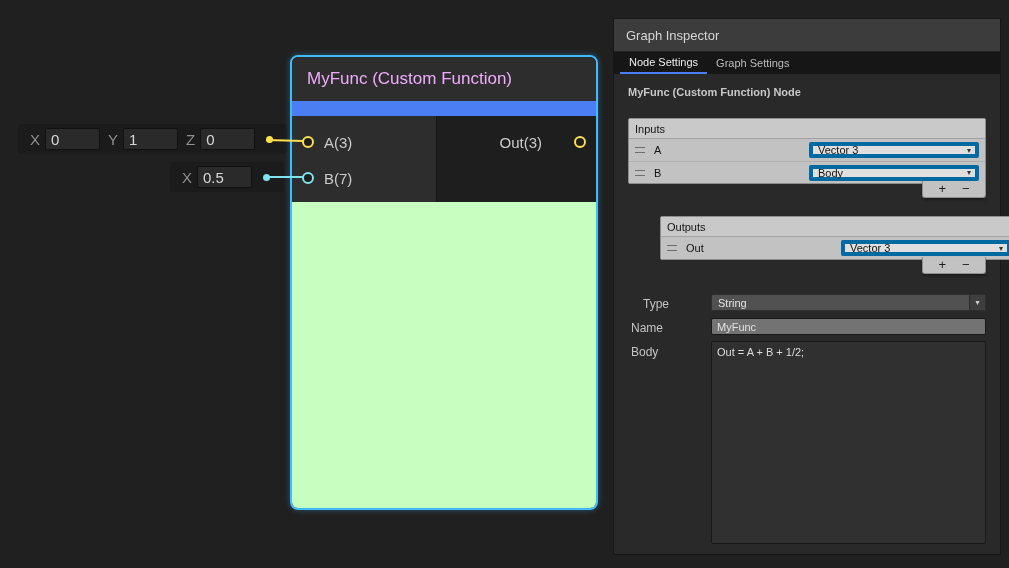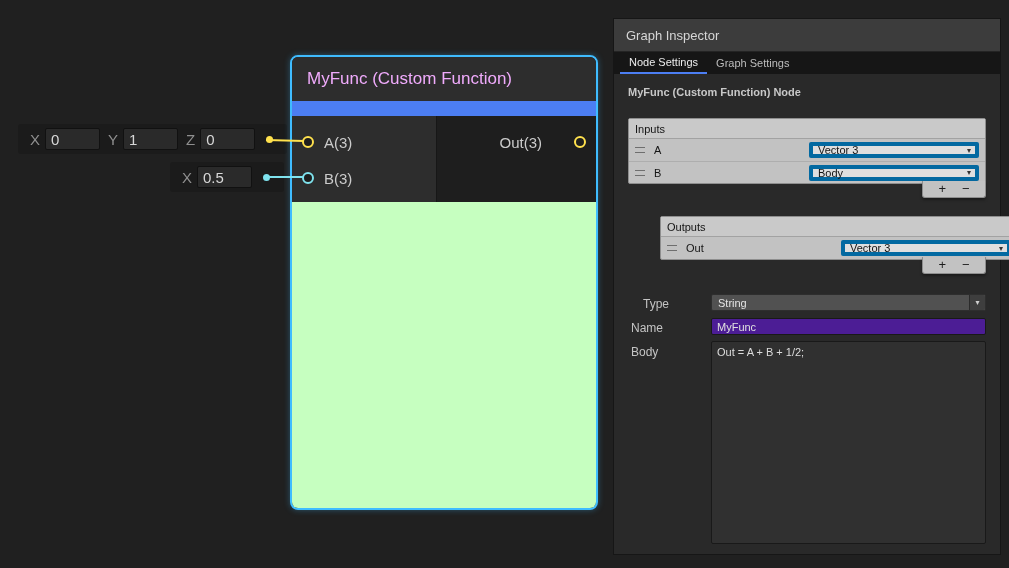--- a/index.html
+++ b/index.html
@@ -85,21 +85,21 @@
   .fieldlabel { position:absolute; left:17px; font-size:12px; color:#c4c4c4; }
   .ddl-dark {
     position:absolute; left:97px; width:275px; height:17px; background:#515151;
     border:1px solid #2e2e2e; border-radius:2px; color:#e4e4e4; font-size:11px;
     display:flex; align-items:center; padding-left:6px; cursor:default;
   }
   .ddl-dark .arrowbox { position:absolute; right:0; top:0; bottom:0; width:16px; background:#3e3e3e;
     border-left:1px solid #2b2b2b; display:flex; align-items:center; justify-content:center;
     font-size:8px; color:#cfcfcf; border-radius:0 2px 2px 0; }
   .txtfield {
-    position:absolute; left:97px; width:275px; height:17px; background:#4c1d95;
+    position:absolute; left:97px; width:275px; height:17px; background:#737373;
     border:1px solid #191919; border-radius:2px; color:#e0e0e0; font-size:11px; padding:0 5px;
     font-family:"Liberation Sans", sans-serif;
   }
   .txtarea {
     position:absolute; left:97px; width:275px; background:#303030; border:1px solid #191919;
     border-radius:2px; color:#dcdcdc; font-size:11px; padding:3px 5px; resize:none;
     font-family:"Liberation Sans", sans-serif; line-height:14px;
   }
 </style>
 </head>
@@ -138,21 +138,21 @@
     </div>
     <div class="node-accent" style="background:#4c7ef3;"></div>
     <div class="node-ports">
       <div class="ports-left">
         <div class="port-row">
           <span class="ring yellow"></span>
           <span class="port-label">A(3)</span>
         </div>
         <div class="port-row">
           <span class="ring cyan"></span>
-          <span class="port-label">B(3)</span>
+          <span class="port-label">B(7)</span>
         </div>
       </div>
       <div class="ports-right">
         <div class="port-row out">
           <span class="port-label">Out(3)</span>
           <span class="ring yellow"></span>
         </div>
       </div>
     </div>
     <div class="node-preview" style="background:#c6ffc0;"></div>

